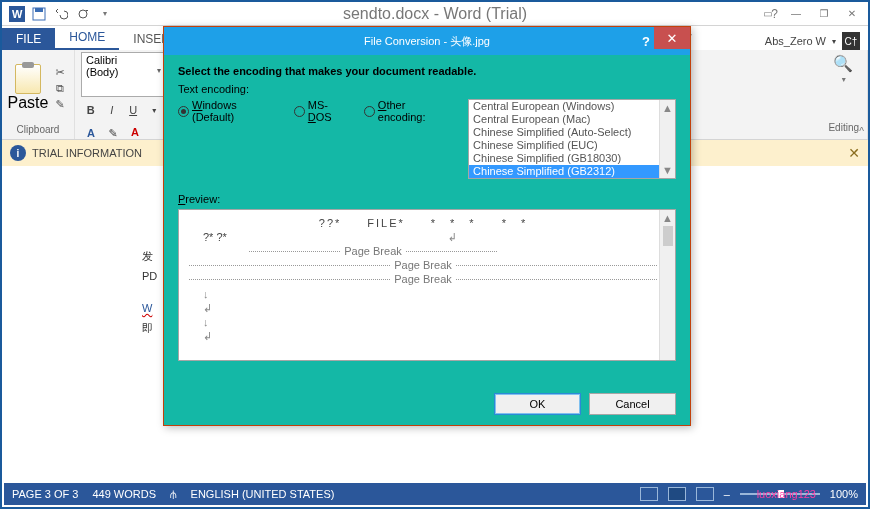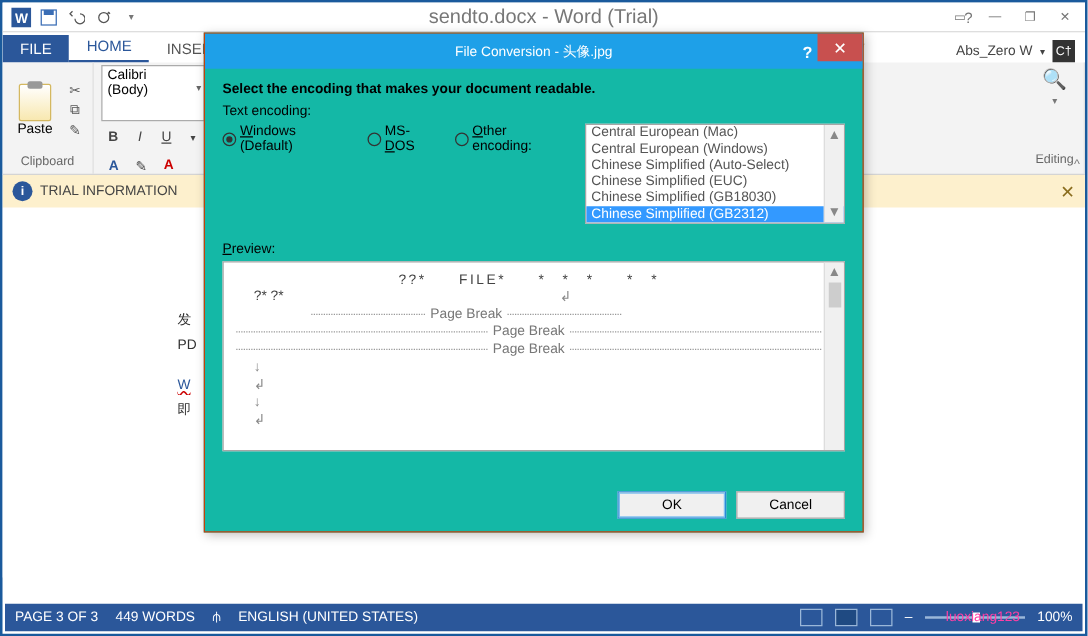--- a/index.html
+++ b/index.html
@@ -127,21 +127,21 @@
     <span style="font-size:8px">▾</span>
     <div class="acct-ico">C†</div>
   </div>
 </div>
 
 <div class="ribbon">
   <div class="rgroup">
     <div class="rgroup-body">
       <div class="paste-btn">
         <div class="clip-ico"></div>
-        <span style="font-size:11px">Paste</span>
+        <span style="font-size:16px">Paste</span>
       </div>
       <div class="mini-col">
         <div class="mini">✂</div>
         <div class="mini">⧉</div>
         <div class="mini">✎</div>
       </div>
     </div>
     <div class="rgroup-label">Clipboard</div>
   </div>
   <div class="rgroup" style="width:96px">
@@ -227,22 +227,22 @@
       </label>
       <label class="radio">
         <span class="radio-dot"></span>
         <span>MS-<span class="u">D</span>OS</span>
       </label>
       <label class="radio">
         <span class="radio-dot"></span>
         <span><span class="u">O</span>ther encoding:</span>
       </label>
       <div class="enc-list">
+        <div class="enc-item">Central European (Windows)</div>
         <div class="enc-item">Central European (Mac)</div>
-        <div class="enc-item">Central European (Windows)</div>
         <div class="enc-item">Chinese Simplified (Auto-Select)</div>
         <div class="enc-item">Chinese Simplified (EUC)</div>
         <div class="enc-item">Chinese Simplified (GB18030)</div>
         <div class="enc-item sel">Chinese Simplified (GB2312)</div>
         <div class="enc-scroll">
             <span>▲</span>
             <span>▼</span>
           </div>
       </div>
     </div>

